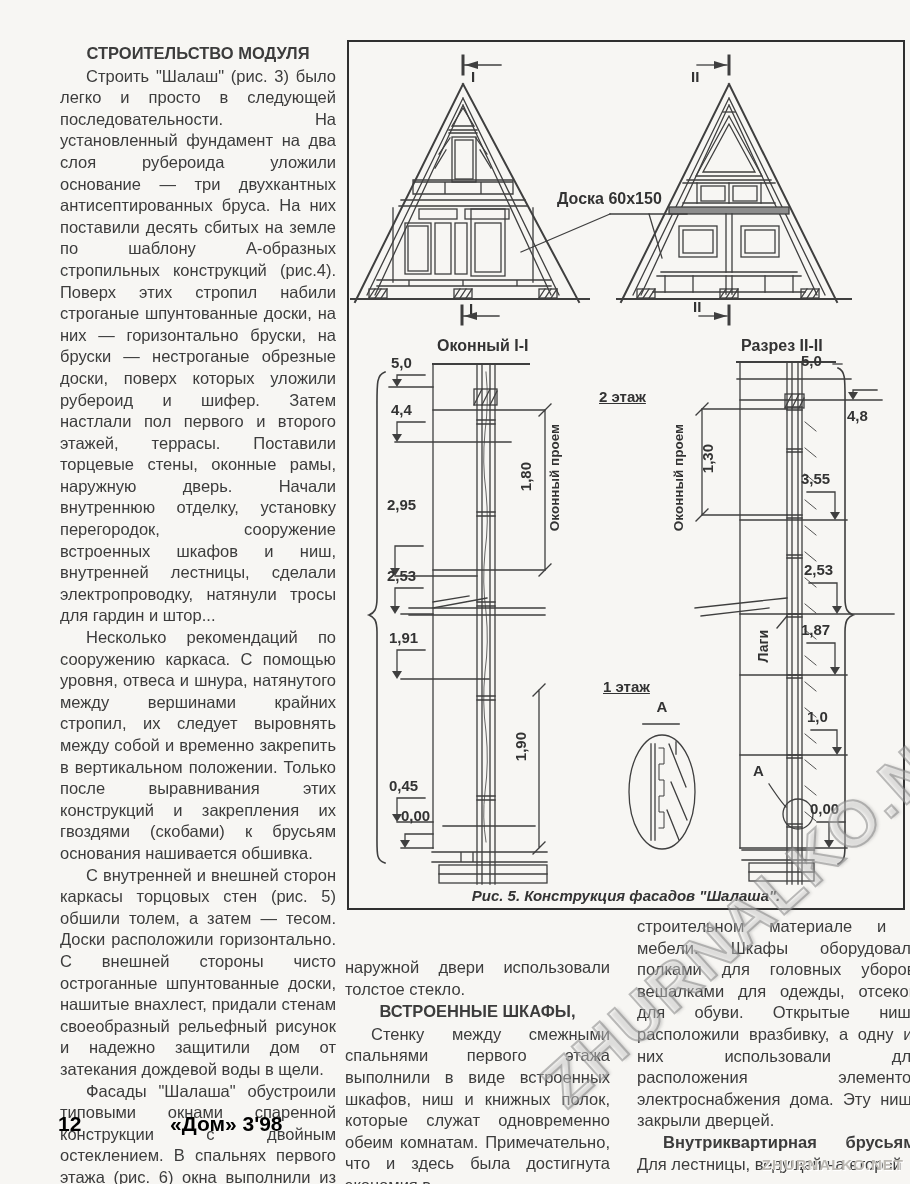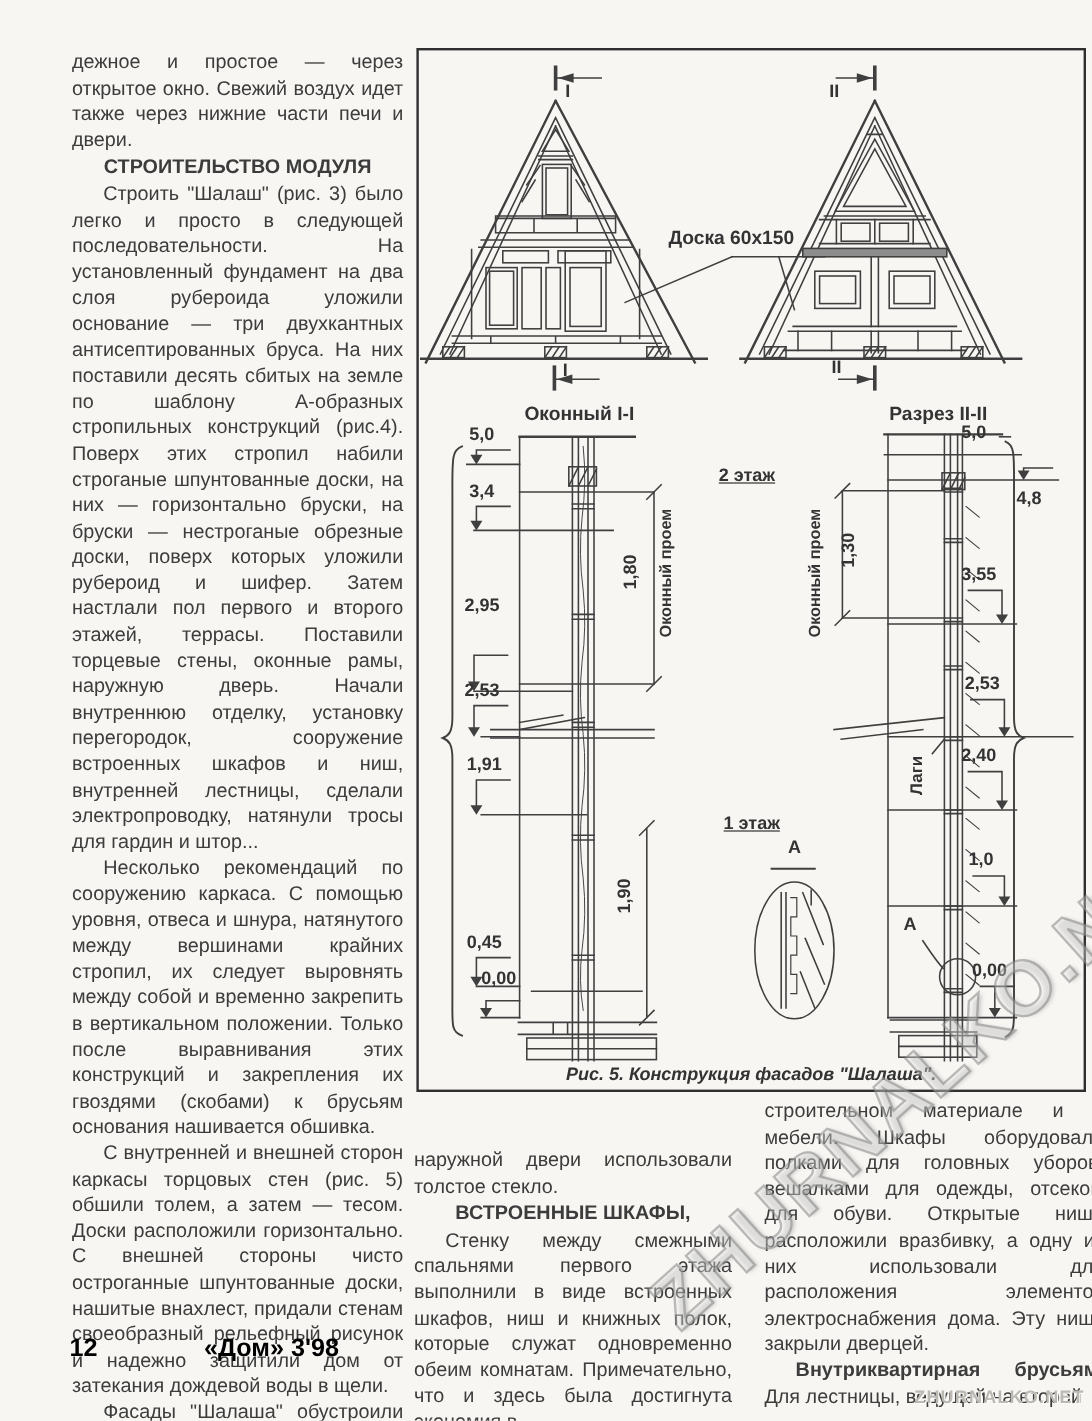--- a/index.html
+++ b/index.html
@@ -46,21 +46,20 @@
   }
   .wm-small{
     right:6px;top:1156px;font-size:15px;font-weight:bold;letter-spacing:1px;
     color:#bcb9b3;text-shadow:1px 1px 0 #fff;z-index:41;
   }
 </style>
 </head>
 <body>
 
 <div class="abs col" style="left:60px;top:42px;width:276px;">
-  <p class="noindent">дежное и простое — через открытое окно. Свежий воздух идет также через нижние части печи и двери.</p>
   <div class="chead">СТРОИТЕЛЬСТВО МОДУЛЯ</div>
   <p>Строить "Шалаш" (рис. 3) было легко и просто в следующей последовательности. На установленный фундамент на два слоя рубероида уложили основание — три двухкантных антисептированных бруса. На них поставили десять сбитых на земле по шаблону А-образных стропильных конструкций (рис.4). Поверх этих стропил набили строганые шпунтованные доски, на них — горизонтально бруски, на бруски — нестроганые обрезные доски, поверх которых уложили рубероид и шифер. Затем настлали пол первого и второго этажей, террасы. Поставили торцевые стены, оконные рамы, наружную дверь. Начали внутреннюю отделку, установку перегородок, сооружение встроенных шкафов и ниш, внутренней лестницы, сделали электропроводку, натянули тросы для гардин и штор...</p>
   <p>Несколько рекомендаций по сооружению каркаса. С помощью уровня, отвеса и шнура, натянутого между вершинами крайних стропил, их следует выровнять между собой и временно закрепить в вертикальном положении. Только после выравнивания этих конструкций и закрепления их гвоздями (скобами) к брусьям основания нашивается обшивка.</p>
   <p>С внутренней и внешней сторон каркасы торцовых стен (рис. 5) обшили толем, а затем — тесом. Доски расположили горизонтально. С внешней стороны чисто остроганные шпунтованные доски, нашитые внахлест, придали стенам своеобразный рельефный рисунок и надежно защитили дом от затекания дождевой воды в щели.</p>
   <p>Фасады "Шалаша" обустроили типовыми окнами спаренной конструкции с двойным остеклением. В спальнях первого этажа (рис. 6) окна выполнили из горизонтально расположенных стандартных рам, от которых предварительно отпилили узкие створки, употребив их для окон главного, южного фасада. Окно-треугольник в спальне второго этажа сделали из толстого стекла. Окно кабинета сделали из большой створки стандартной рамы, двух стеклянных треугольников и трапеции. Для остекления</p>
 </div>
 
 <div class="abs figure">
   <svg width="554" height="866" viewBox="0 0 554 866">
     <g stroke="#3f3f3f" fill="none" stroke-width="1.3" stroke-linecap="square">
@@ -237,35 +236,35 @@
   <div class="fl" style="left:342px;top:26px;">II</div>
   <div class="fl" style="left:344px;top:256px;">II</div>
   <div class="fl big" style="left:208px;top:148px;">Доска 60x150</div>
   <div class="fl big" style="left:88px;top:295px;">Оконный I-I</div>
   <div class="fl big" style="left:392px;top:295px;">Разрез II-II</div>
   <div class="fl und" style="left:250px;top:346px;">2 этаж</div>
   <div class="fl und" style="left:254px;top:636px;">1 этаж</div>
   <div class="fl" style="left:295px;top:656px;width:36px;text-align:center;">А</div>
 
   <div class="fl" style="left:42px;top:312px;">5,0</div>
-  <div class="fl" style="left:42px;top:359px;">3,4</div>
+  <div class="fl" style="left:42px;top:359px;">4,4</div>
   <div class="fl" style="left:38px;top:454px;">2,95</div>
   <div class="fl" style="left:38px;top:525px;">2,53</div>
   <div class="fl" style="left:40px;top:587px;">1,91</div>
   <div class="fl" style="left:40px;top:735px;">0,45</div>
   <div class="fl" style="left:52px;top:765px;">0,00</div>
   <div class="vtext" style="left:198px;top:382px;font-size:13.5px;">Оконный проем</div>
   <div class="vtext" style="left:168px;top:420px;font-size:15px;">1,80</div>
   <div class="vtext" style="left:163px;top:690px;font-size:15px;">1,90</div>
 
   <div class="fl" style="left:452px;top:310px;">5,0</div>
   <div class="fl" style="left:498px;top:329px;margin-top:36px;">4,8</div>
   <div class="fl" style="left:452px;top:428px;">3,55</div>
   <div class="fl" style="left:455px;top:519px;">2,53</div>
-  <div class="fl" style="left:452px;top:579px;">2,40</div>
+  <div class="fl" style="left:452px;top:579px;">1,87</div>
   <div class="fl" style="left:458px;top:666px;">1,0</div>
   <div class="fl" style="left:461px;top:758px;">0,00</div>
   <div class="vtext" style="left:322px;top:382px;font-size:13.5px;">Оконный проем</div>
   <div class="vtext" style="left:350px;top:402px;font-size:15px;">1,30</div>
   <div class="vtext" style="left:406px;top:588px;font-size:14px;">Лаги</div>
   <div class="fl" style="left:404px;top:720px;">А</div>
   <div class="caption">Рис. 5. Конструкция фасадов "Шалаша".</div>
 </div>
 
 <div class="abs col" style="left:345px;top:916px;width:265px;margin-top:41px;">

